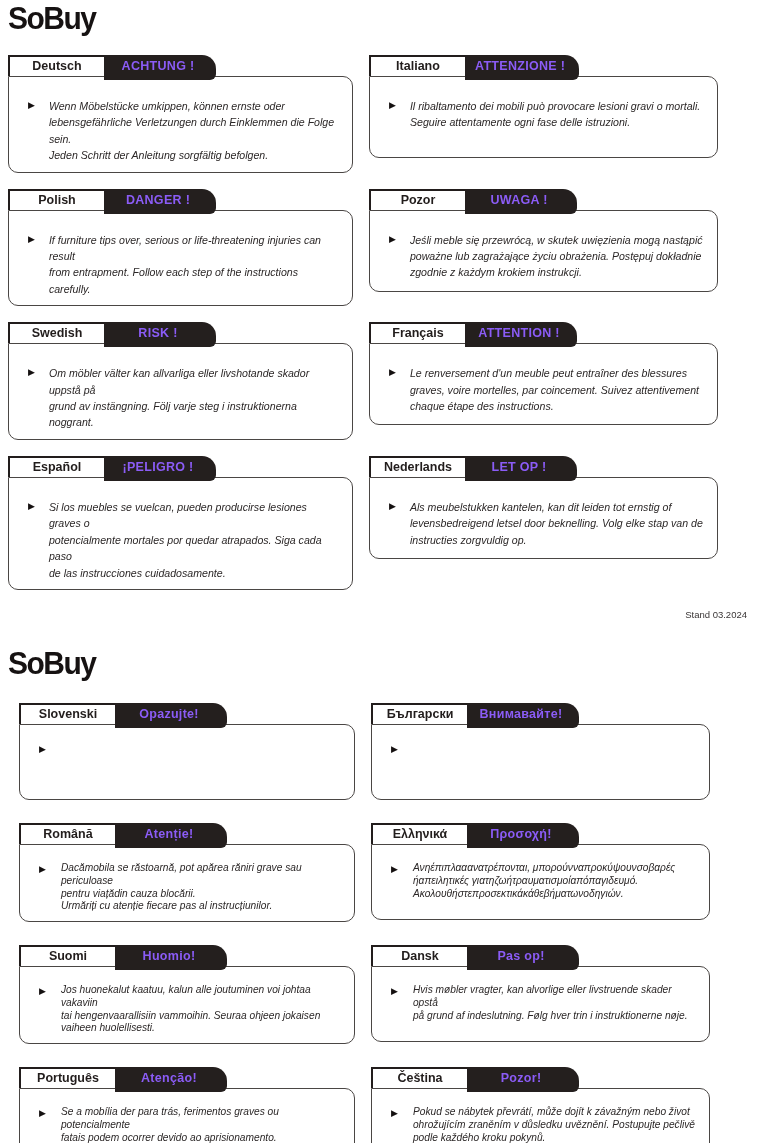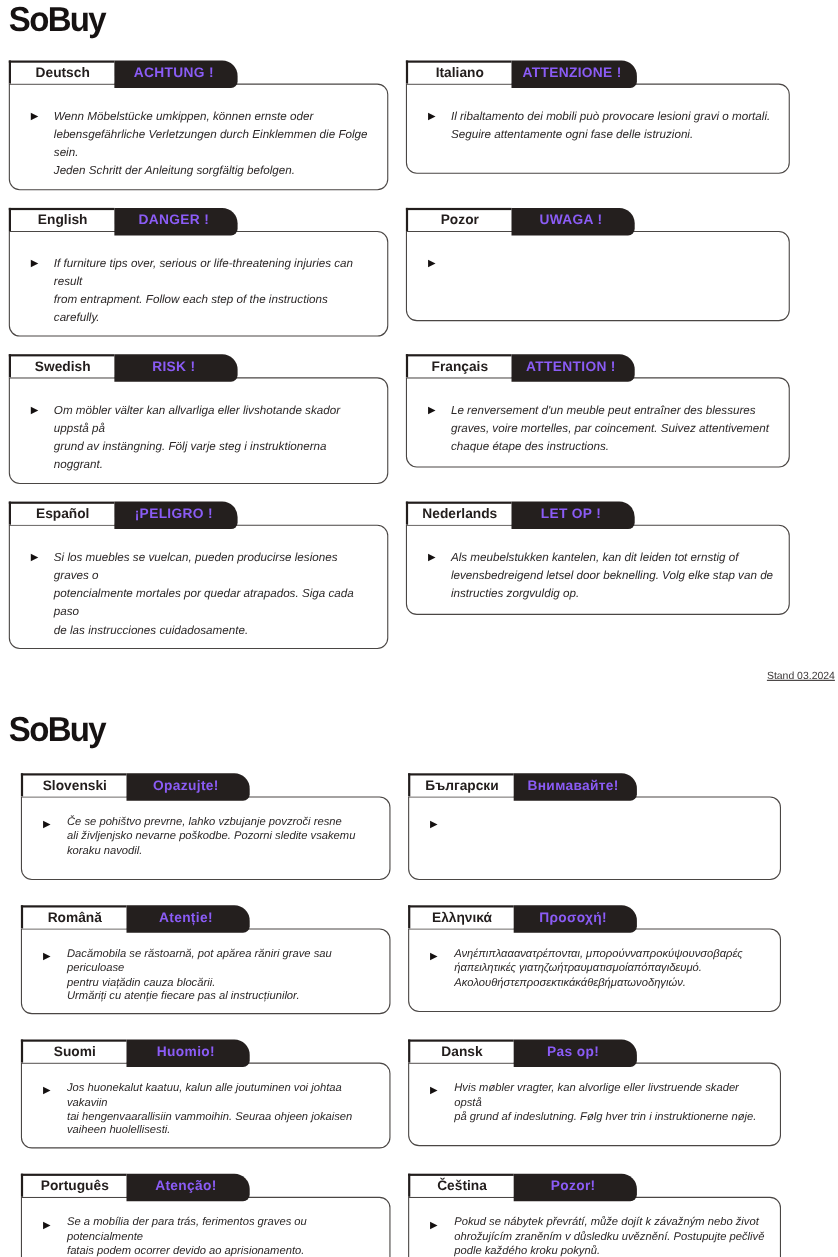--- a/index.html
+++ b/index.html
@@ -64,21 +64,21 @@
     font-size: 10.6px; line-height: 16.4px;
     color: #2b2727;
     white-space: pre-line;
     font-style: italic;
   }
   .grid2 .txt { font-size: 10.2px; line-height: 12.8px; margin-left: 15px; }
 
   .stand {
     text-align: right; font-size: 9.5px; color: #3a3636;
   }
-  .stand1 { margin-top: 19px; padding-right: 3px; text-decoration: underline; }
+  .stand1 { margin-top: 19px; padding-right: 15px; }
 </style>
 </head>
 <body>
 
 <div class="logo logo1">SoBuy</div>
 
 <div class="grid grid1">
 
   <div class="card">
     <div class="tabs">
@@ -100,37 +100,40 @@
     </div>
     <div class="body">
       <span class="bullet">▶</span>
       <p class="txt">Il ribaltamento dei mobili può provocare lesioni gravi o mortali.
 Seguire attentamente ogni fase delle istruzioni.</p>
     </div>
   </div>
 
   <div class="card">
     <div class="tabs">
-      <div class="lang">English</div>
+      <div class="lang">Polish</div>
       <div class="warn">DANGER !</div>
     </div>
     <div class="body">
       <span class="bullet">▶</span>
       <p class="txt">If furniture tips over, serious or life-threatening injuries can result
 from entrapment. Follow each step of the instructions carefully.</p>
     </div>
   </div>
 
   <div class="card">
     <div class="tabs">
       <div class="lang">Pozor</div>
       <div class="warn">UWAGA !</div>
     </div>
     <div class="body">
       <span class="bullet">▶</span>
+      <p class="txt">Jeśli meble się przewrócą, w skutek uwięzienia mogą nastąpić
+poważne lub zagrażające życiu obrażenia. Postępuj dokładnie
+zgodnie z każdym krokiem instrukcji.</p>
     </div>
   </div>
 
   <div class="card">
     <div class="tabs">
       <div class="lang">Swedish</div>
       <div class="warn">RISK !</div>
     </div>
     <div class="body">
       <span class="bullet">▶</span>
@@ -186,23 +189,20 @@
 
 <div class="grid grid2">
 
   <div class="card">
     <div class="tabs">
       <div class="lang">Slovenski</div>
       <div class="warn">Opazujte!</div>
     </div>
     <div class="body">
       <span class="bullet">▶</span>
-      <p class="txt">Če se pohištvo prevrne, lahko vzbujanje povzroči resne
-ali življenjsko nevarne poškodbe. Pozorni sledite vsakemu
-koraku navodil.</p>
     </div>
   </div>
 
   <div class="card">
     <div class="tabs">
       <div class="lang">Български</div>
       <div class="warn">Внимавайте!</div>
     </div>
     <div class="body">
       <span class="bullet">▶</span>

